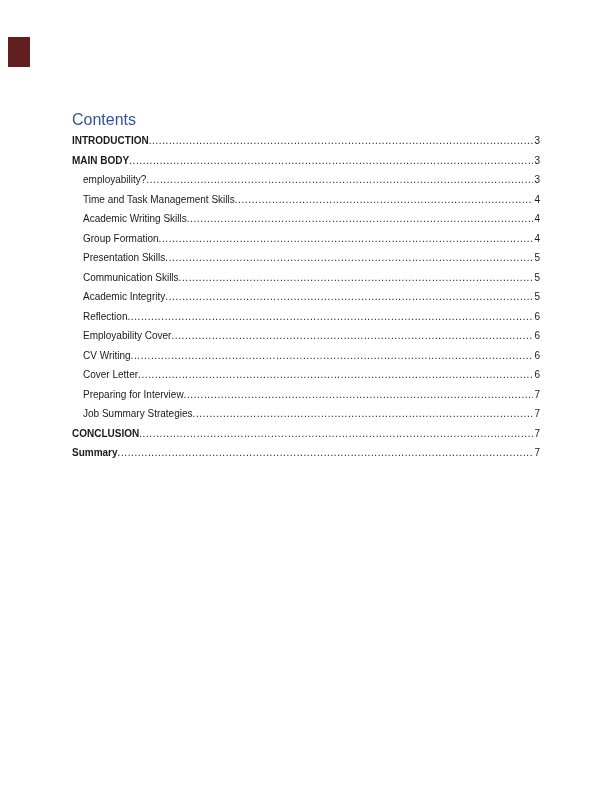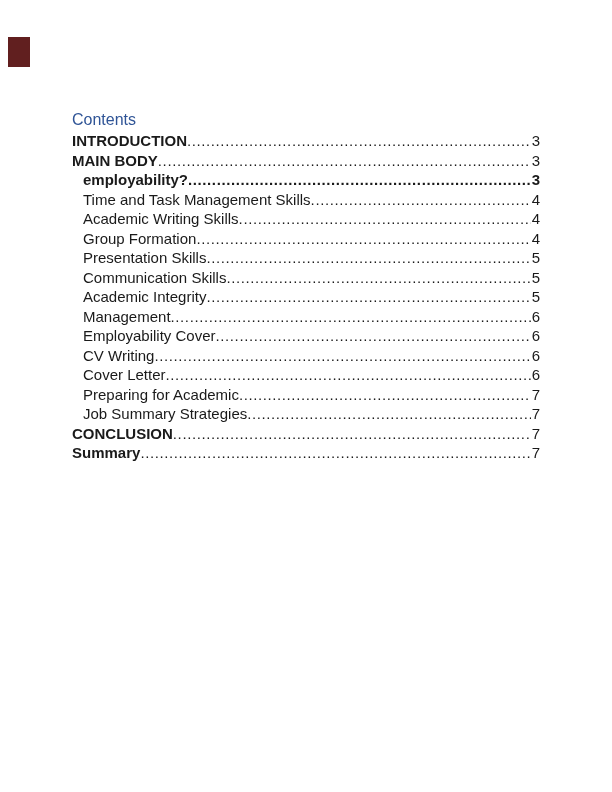--- a/index.html
+++ b/index.html
@@ -22,25 +22,25 @@
     width:468px;
   }
   .doc-title {
     font-size:16px; line-height:18px;
     font-weight:400;
     color:#2f5496;
     margin:0 0 5px 0;
   }
   .toc-row {
     display:flex; align-items:baseline;
-    font-size:15px; line-height:13px;
+    font-size:10px; line-height:13px;
     margin-bottom:6.5px;
   }
   .toc-row.multi { display:block; }
-  .toc-row .flexline { display:flex; align-items:center;font-weight:bold; }
+  .toc-row .flexline { display:flex; align-items:center; }
   .toc-row.ind { margin-left:11px; }
   .lbl { white-space:nowrap; }
   .lbl.b { font-weight:700; }
   .fullline { margin-bottom:0; }
   .dots {
     flex:1 1 auto; overflow:hidden; white-space:nowrap;
     min-width:8px;
   }
   .dots::after {
     content:"..........................................................................................................................................................................................................................";
@@ -99,41 +99,41 @@
           <span class="lbl">Communication Skills</span>
           <span class="dots"></span>
           <span class="pg">5</span>
         </div>
         <div class="toc-row ind">
           <span class="lbl">Academic Integrity</span>
           <span class="dots"></span>
           <span class="pg">5</span>
         </div>
         <div class="toc-row ind">
-          <span class="lbl">Management</span>
+          <span class="lbl">Reflection</span>
           <span class="dots"></span>
           <span class="pg">6</span>
         </div>
         <div class="toc-row ind">
           <span class="lbl">Employability Cover</span>
           <span class="dots"></span>
           <span class="pg">6</span>
         </div>
         <div class="toc-row ind">
           <span class="lbl">CV Writing</span>
           <span class="dots"></span>
           <span class="pg">6</span>
         </div>
         <div class="toc-row ind">
           <span class="lbl">Cover Letter</span>
           <span class="dots"></span>
           <span class="pg">6</span>
         </div>
         <div class="toc-row ind">
-          <span class="lbl">Preparing for Academic</span>
+          <span class="lbl">Preparing for Interview</span>
           <span class="dots"></span>
           <span class="pg">7</span>
         </div>
         <div class="toc-row ind">
           <span class="lbl">Job Summary Strategies</span>
           <span class="dots"></span>
           <span class="pg">7</span>
         </div>
         <div class="toc-row">
           <span class="lbl b">CONCLUSION</span>

